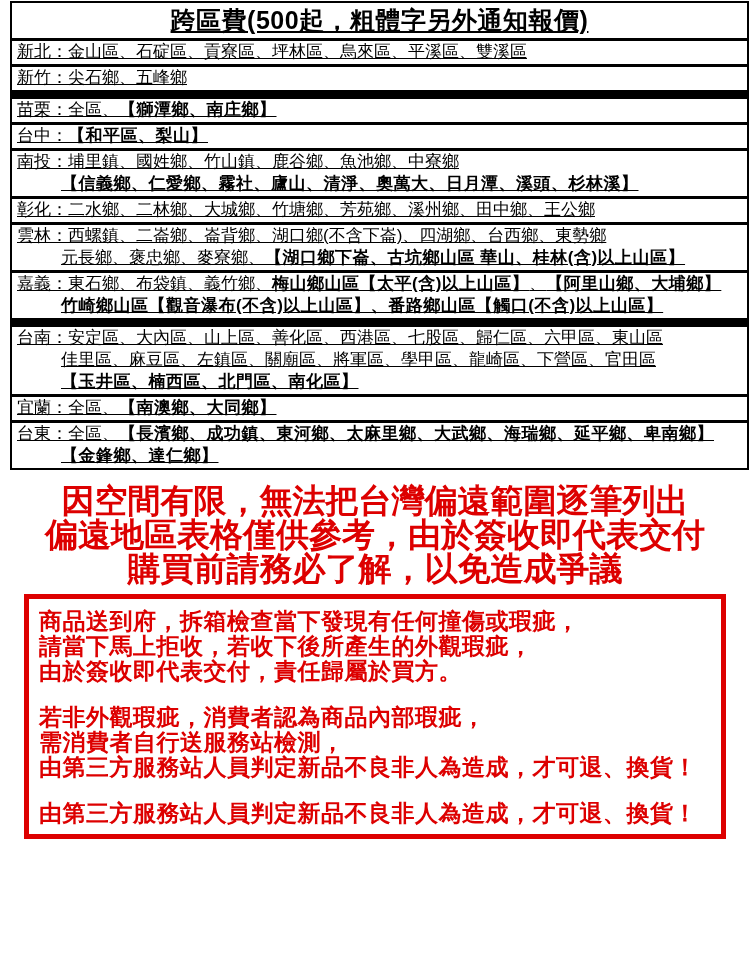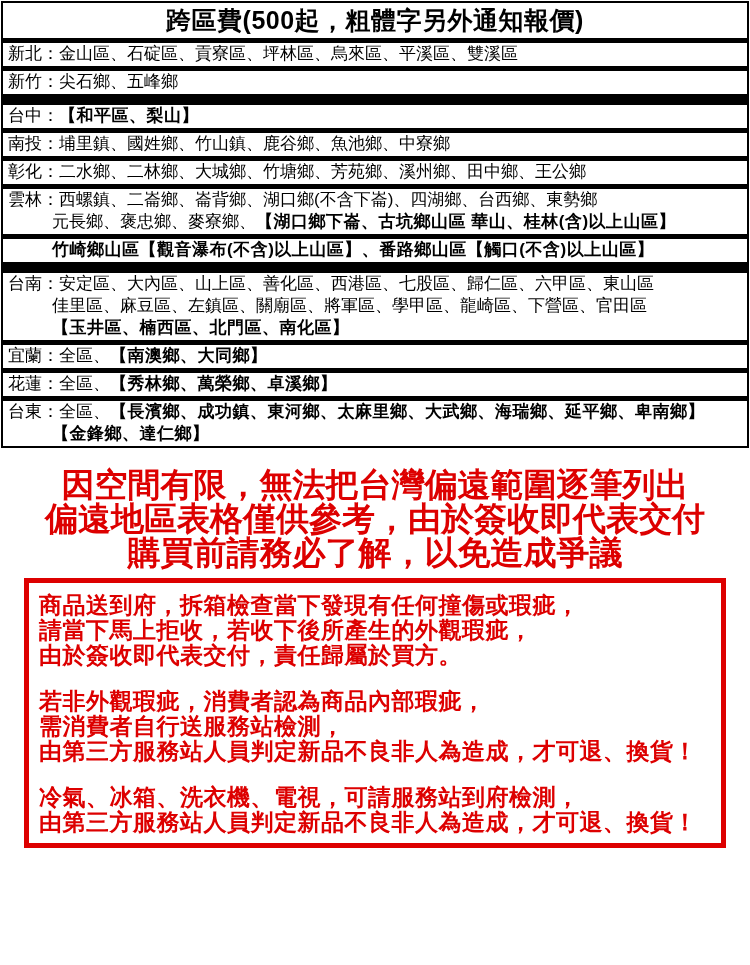--- a/index.html
+++ b/index.html
@@ -8,49 +8,50 @@
     width: 750px;
     background: #ffffff;
     font-family: "Liberation Sans", "DejaVu Sans", sans-serif;
     color: #000;
   }
   .page { width: 750px; height: 965px; overflow: hidden; background:#fff; }
 
   
   .fee-table {
     border: 2px solid #000;
-    margin: 1px 1px 0 1px;
+    margin: 1px 1px 0 10px;
+    text-decoration: underline;
   }
   .title-row {
     text-align: center;
     font-size: 25px;
     font-weight: bold;
     line-height: 34px;
     height: 35px;
     letter-spacing: 0.5px;
   }
   .row {
-    border-top: 5px solid #000000;
+    border-top: 3px solid #000000;
     padding: 0 0 1px 5px;
     font-size: 17px;
     line-height: 22px;
     white-space: nowrap;
   }
   .row .line { min-height: 22px; }
   .row .line.cont { padding-left: 44px; }
   .row .prefix { }
   .row b { letter-spacing: 0.5px; }
   .separator {
     height: 6px;
     background: #000;
   }
 
   
   .notice {
-    margin-top: 20px;
+    margin-top: 14px;
     text-align: center;
     color: #dd0000;
     font-weight: bold;
     font-size: 33px;
     line-height: 34px;
     letter-spacing: 0px;
     white-space: nowrap;
   }
   .notice .notice-line { height: 34px; }
 
@@ -80,46 +81,48 @@
     <div class="title-row">跨區費(500起，粗體字另外通知報價)</div>
     <div>
         <div class="row">
           <div class="line"><span class="prefix">新北：</span><span>金山區、石碇區、貢寮區、坪林區、烏來區、平溪區、雙溪區</span></div>
         </div>
         <div class="row">
           <div class="line"><span class="prefix">新竹：</span><span>尖石鄉、五峰鄉</span></div>
         </div>
         <div class="separator"></div>
         <div class="row">
+          <div class="line"><span class="prefix">苗栗：</span><span>全區、</span><b>【獅潭鄉、南庄鄉】</b></div>
+        </div>
+        <div class="row">
           <div class="line"><span class="prefix">台中：</span><b>【和平區、梨山】</b></div>
         </div>
         <div class="row">
           <div class="line"><span class="prefix">南投：</span><span>埔里鎮、國姓鄉、竹山鎮、鹿谷鄉、魚池鄉、中寮鄉</span></div>
+          <div class="line cont"><b>【信義鄉、仁愛鄉、霧社、廬山、清淨、奧萬大、日月潭、溪頭、杉林溪】</b></div>
         </div>
         <div class="row">
           <div class="line"><span class="prefix">彰化：</span><span>二水鄉、二林鄉、大城鄉、竹塘鄉、芳苑鄉、溪州鄉、田中鄉、王公鄉</span></div>
         </div>
         <div class="row">
           <div class="line"><span class="prefix">雲林：</span><span>西螺鎮、二崙鄉、崙背鄉、湖口鄉(不含下崙)、四湖鄉、台西鄉、東勢鄉</span></div>
           <div class="line cont"><span>元長鄉、褒忠鄉、麥寮鄉、</span><b>【湖口鄉下崙、古坑鄉山區 華山、桂林(含)以上山區】</b></div>
         </div>
         <div class="row">
+          <div class="line"><span class="prefix">嘉義：</span><span>東石鄉、布袋鎮、義竹鄉、</span><b>梅山鄉山區【太平(含)以上山區】</b><span>、</span><b>【阿里山鄉、大埔鄉】</b></div>
           <div class="line cont"><b>竹崎鄉山區【觀音瀑布(不含)以上山區】、番路鄉山區【觸口(不含)以上山區】</b></div>
         </div>
         <div class="separator"></div>
         <div class="row">
           <div class="line"><span class="prefix">台南：</span><span>安定區、大內區、山上區、善化區、西港區、七股區、歸仁區、六甲區、東山區</span></div>
           <div class="line cont"><span>佳里區、麻豆區、左鎮區、關廟區、將軍區、學甲區、龍崎區、下營區、官田區</span></div>
           <div class="line cont"><b>【玉井區、楠西區、北門區、南化區】</b></div>
         </div>
         <div class="row">
           <div class="line"><span class="prefix">宜蘭：</span><span>全區、</span><b>【南澳鄉、大同鄉】</b></div>
-        </div>
-        <div class="row">
-          <div class="line"><span class="prefix">花蓮：</span><span>全區、</span><b>【秀林鄉、萬榮鄉、卓溪鄉】</b></div>
         </div>
         <div class="row">
           <div class="line"><span class="prefix">台東：</span><span>全區、</span><b>【長濱鄉、成功鎮、東河鄉、太麻里鄉、大武鄉、海瑞鄉、延平鄉、卑南鄉】</b></div>
           <div class="line cont"><b>【金鋒鄉、達仁鄉】</b></div>
         </div>
       </div>
   </div>
 
   <div class="notice">
     <div class="notice-line">因空間有限，無法把台灣偏遠範圍逐筆列出</div>
@@ -132,18 +135,17 @@
       <div class="box-line">商品送到府，拆箱檢查當下發現有任何撞傷或瑕疵，</div>
       <div class="box-line">請當下馬上拒收，若收下後所產生的外觀瑕疵，</div>
       <div class="box-line">由於簽收即代表交付，責任歸屬於買方。</div>
     </div>
     <div class="para">
       <div class="box-line">若非外觀瑕疵，消費者認為商品內部瑕疵，</div>
       <div class="box-line">需消費者自行送服務站檢測，</div>
       <div class="box-line">由第三方服務站人員判定新品不良非人為造成，才可退、換貨！</div>
     </div>
     <div class="para">
-      <div class="box-line">冷氣、冰箱、洗衣機、電視，可請服務站到府檢測，</div>
       <div class="box-line">由第三方服務站人員判定新品不良非人為造成，才可退、換貨！</div>
     </div>
   </div>
 
 </div>
 
 </body></html>

